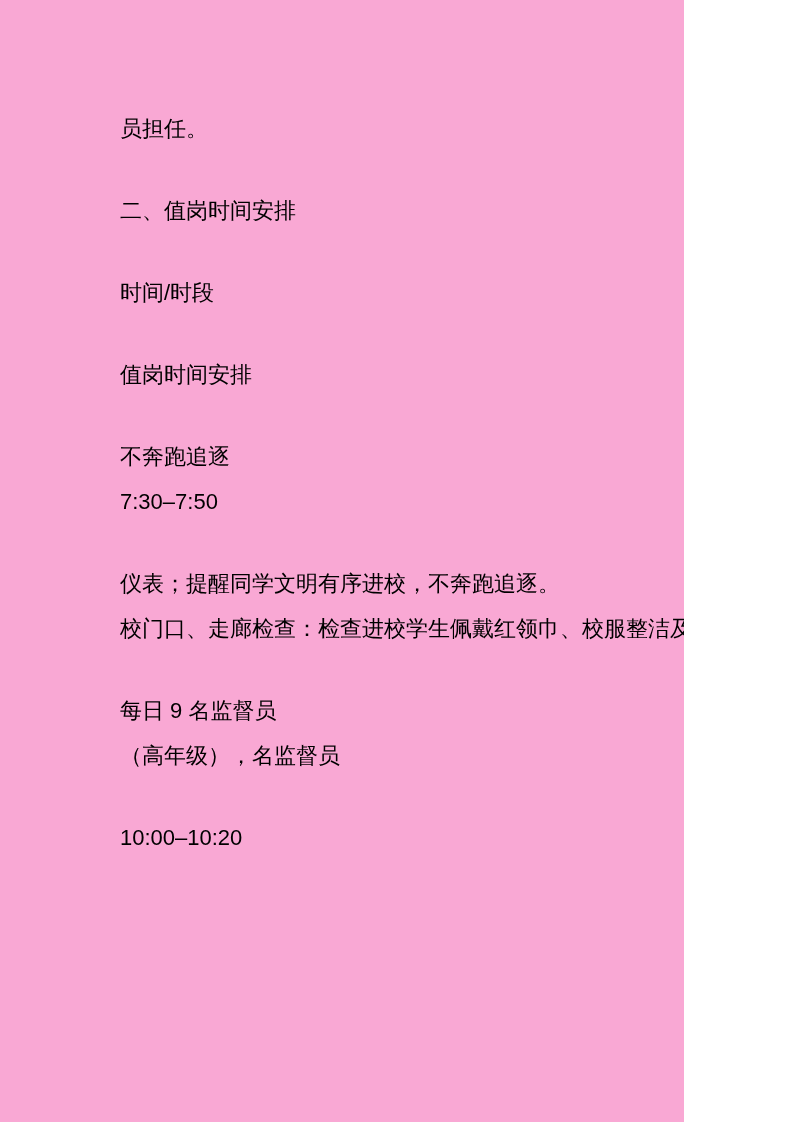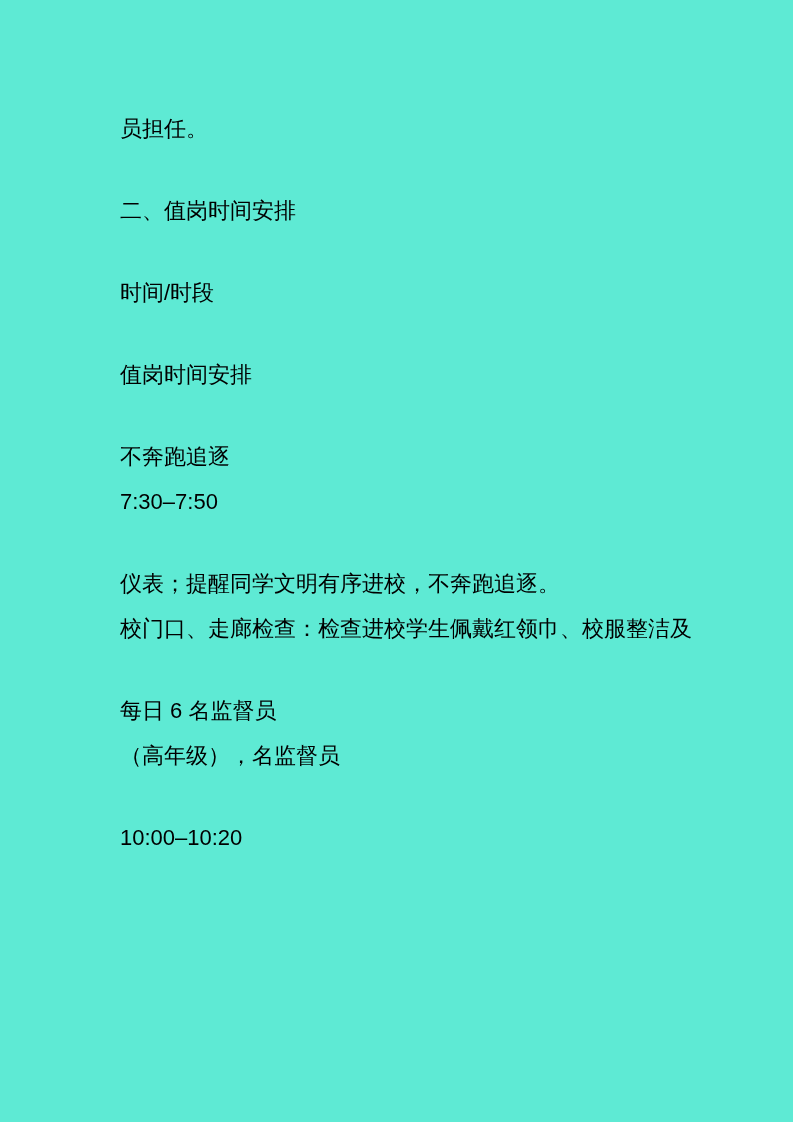--- a/index.html
+++ b/index.html
@@ -2,23 +2,23 @@
 <html><head>
 <meta charset="utf-8">
 <style>
   html, body {
     margin: 0;
     padding: 0;
     background: #ffffff;
   }
   .page {
     position: relative;
-    width: 793px;
+    width: 684px;
     height: 1122px;
-    background: #5eead4;
+    background: #f9a8d4;
     overflow: hidden;
     font-family: "Liberation Sans", "DejaVu Sans", sans-serif;
     color: #000000;
     text-decoration: underline;
   }
   .content {
     position: absolute;
     left: 120px;
     top: 106px;
     width: 562px;
@@ -67,21 +67,21 @@
       <span class="line">不奔跑追逐</span>
       <span class="line">7:30–7:50</span>
     </p>
 
     <p class="para">
       <span class="line">仪表；提醒同学文明有序进校，不奔跑追逐。</span>
       <span class="line">校门口、走廊检查：检查进校学生佩戴红领巾、校服整洁及</span>
     </p>
 
     <p class="para">
-      <span class="line">每日 6 名监督员</span>
+      <span class="line">每日 9 名监督员</span>
       <span class="line">（高年级），名监督员</span>
     </p>
 
     <p class="para">
       <span class="line">10:00–10:20</span>
     </p>
 
   </div>
 </div>
 

